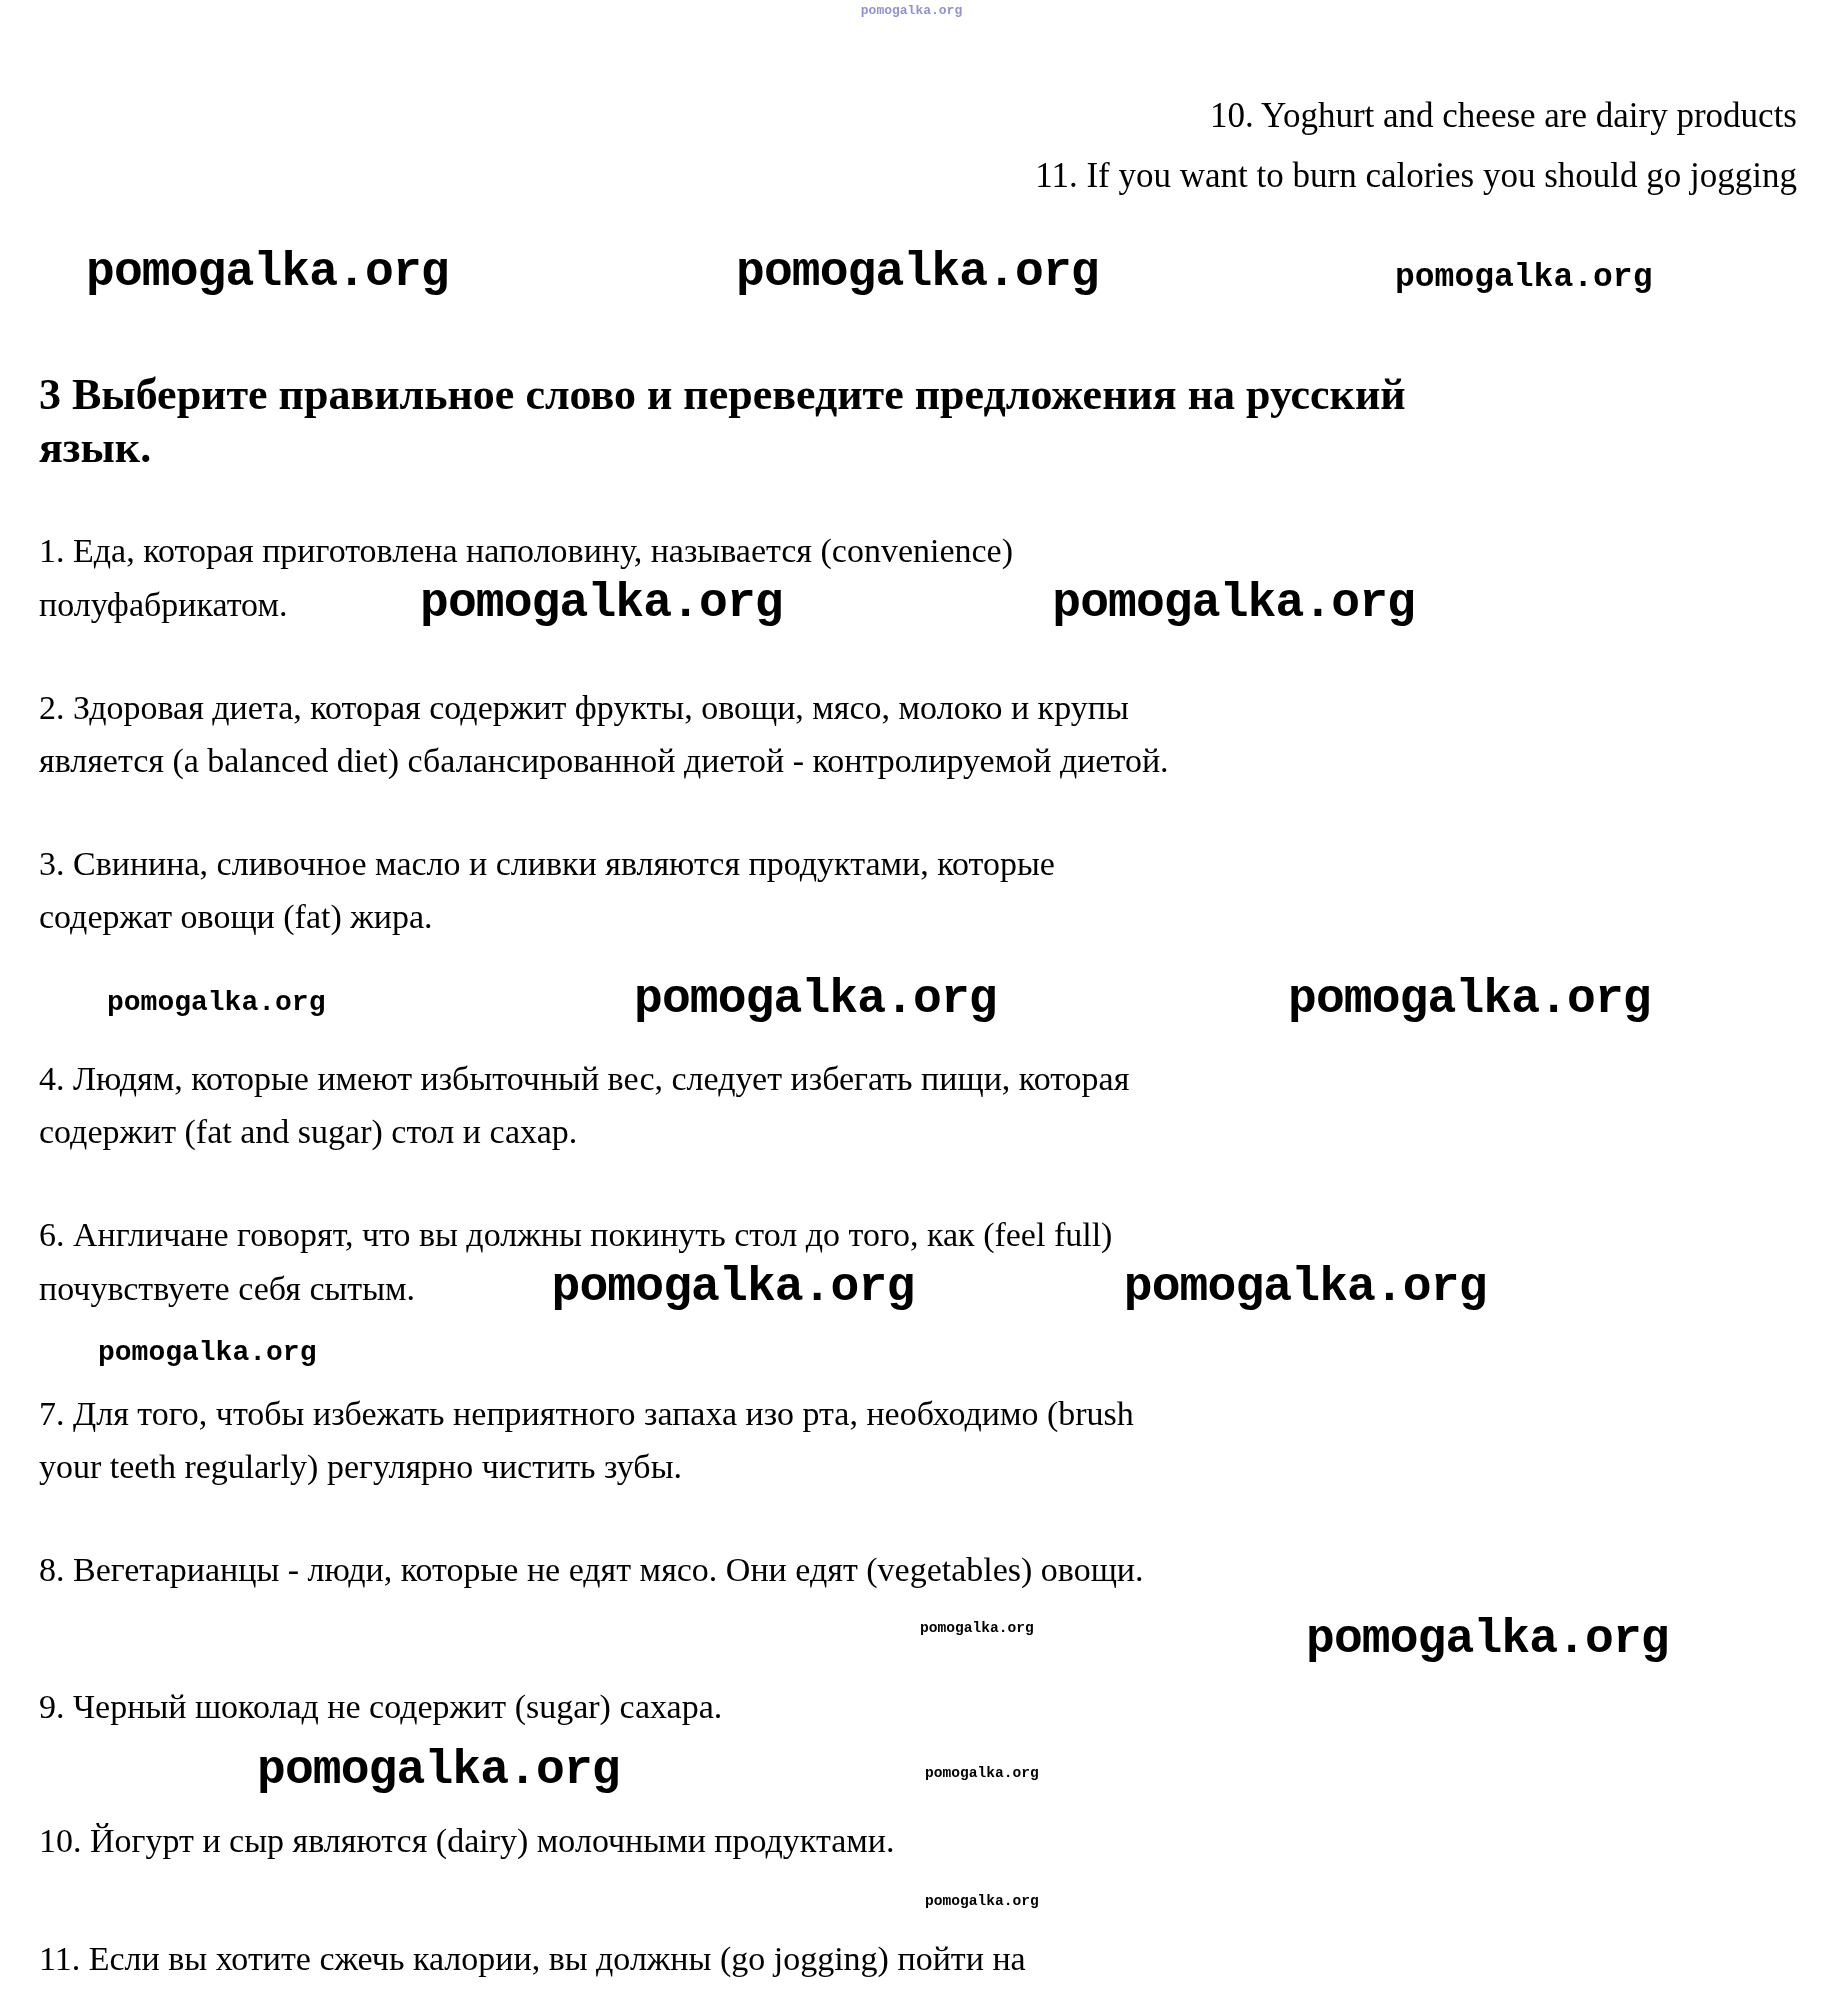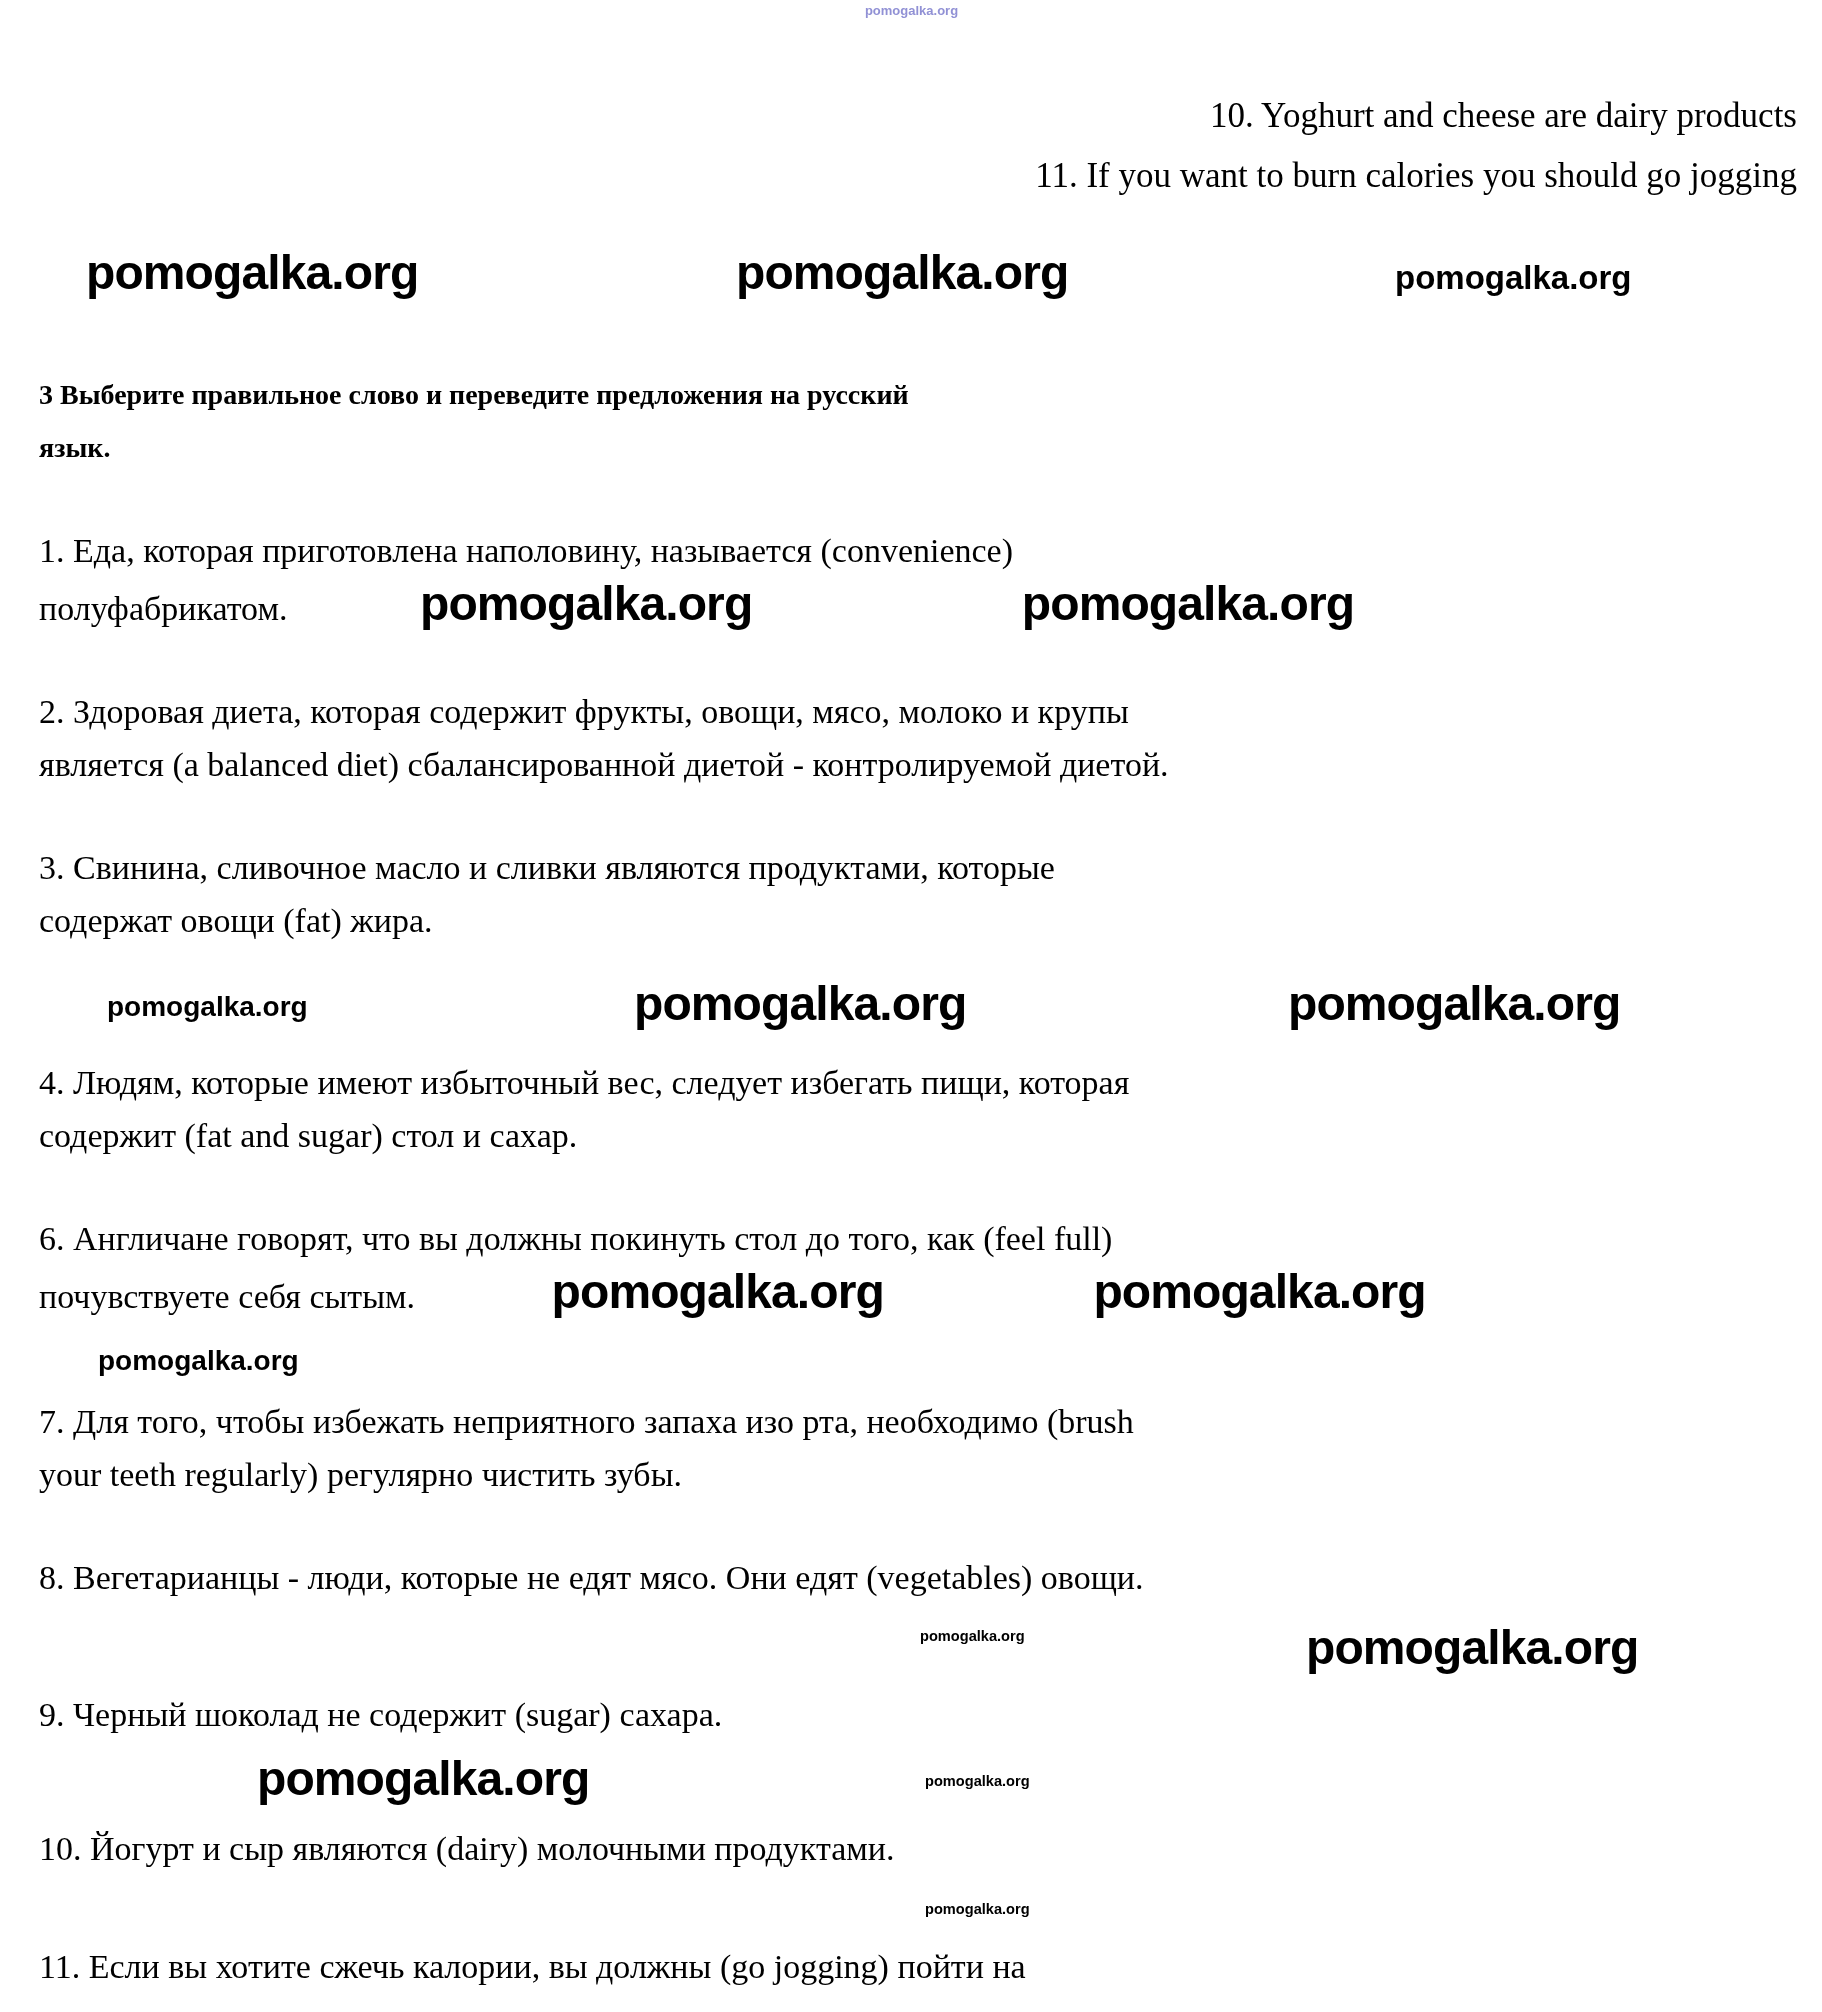--- a/index.html
+++ b/index.html
@@ -33,31 +33,31 @@
     line-height: 60px;
     text-align: right;
   }
   .heading {
     margin: 51px 0 0 0;
     font-weight: bold;
     font-size: 38px;
     line-height: 53px;
   }
   .heading .line {
-    font-size: 28px;
+    font-size: 44px;
   }
   .item {
     margin-top: 50px;
   }
   .item .line {
     position: relative;
   }
   
   .wm {
-    font-family: Liberation Sans, sans-serif;
+    font-family: Liberation Mono, monospace;
     font-weight: bold;
     color: #000000;
     white-space: nowrap;
   }
   .wm-xl { font-size: 48px; letter-spacing: -0.9px; }
   .wm-md { font-size: 33px; }
   .wm-sm { font-size: 28px; }
   .wm-xs { font-size: 14.6px; }
   .wm-top {
     position: absolute;

